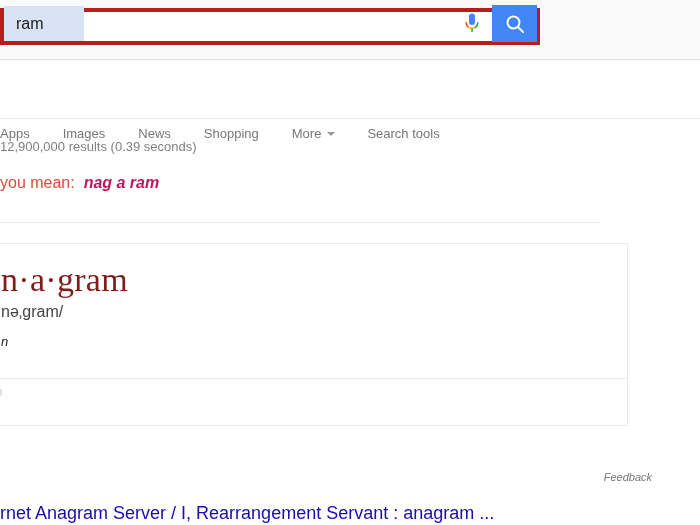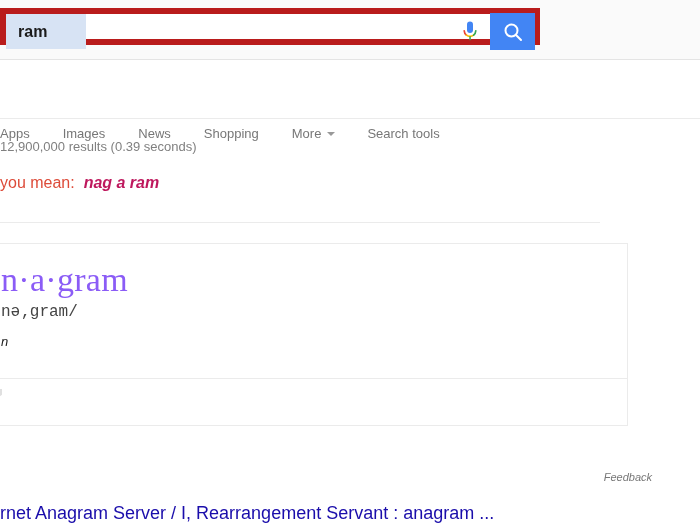--- a/index.html
+++ b/index.html
@@ -34,25 +34,24 @@
     background: #fafafa;
     border-bottom: 1px solid #e4e4e4;
     box-sizing: border-box;
   }
   .searchbar {
     position: absolute;
     left: 72px; top: 8px;
     width: 540px;
     height: 37px;
     background: #ffffff;
-    border: 6px solid #b91c1c;
+    border: 4px solid #b91c1c;
     box-sizing: border-box;
     display: flex;
-    align-items: flex-start;
-    font-weight: bold;
+    align-items: flex-end;
   }
   .search-text {
     flex: 1;
     font-size: 16px;
     color: #1a1a1a;
     padding: 0 10px 0 12px;
     line-height: 35px;
     white-space: nowrap;
     background: #d7e3f4;            
     box-shadow: inset 0 0 0 0 transparent;
@@ -171,28 +170,28 @@
     background: #ffffff;
     border: 1px solid #ebebeb;
     box-sizing: border-box;
   }
   .card-body {
     padding: 16px 20px 18px 72px;
   }
   .headword {
     font-family: "Liberation Serif", serif;
     font-size: 34px;
-    color: #8b5cf6;
+    color: #7f1d1d;
     line-height: 40px;
     letter-spacing: 0.3px;
     margin: 0 0 2px 0;
     font-weight: normal;
   }
   .phonetic {
-    font-family: Liberation Mono, monospace;
+    font-family: Liberation Sans, sans-serif;
     font-size: 16px;
     color: #444444;
     margin-bottom: 12px;
     line-height: 20px;
   }
   .pos {
     font-size: 13px;
     font-style: italic;
     color: #222222;
     margin-bottom: 10px;

